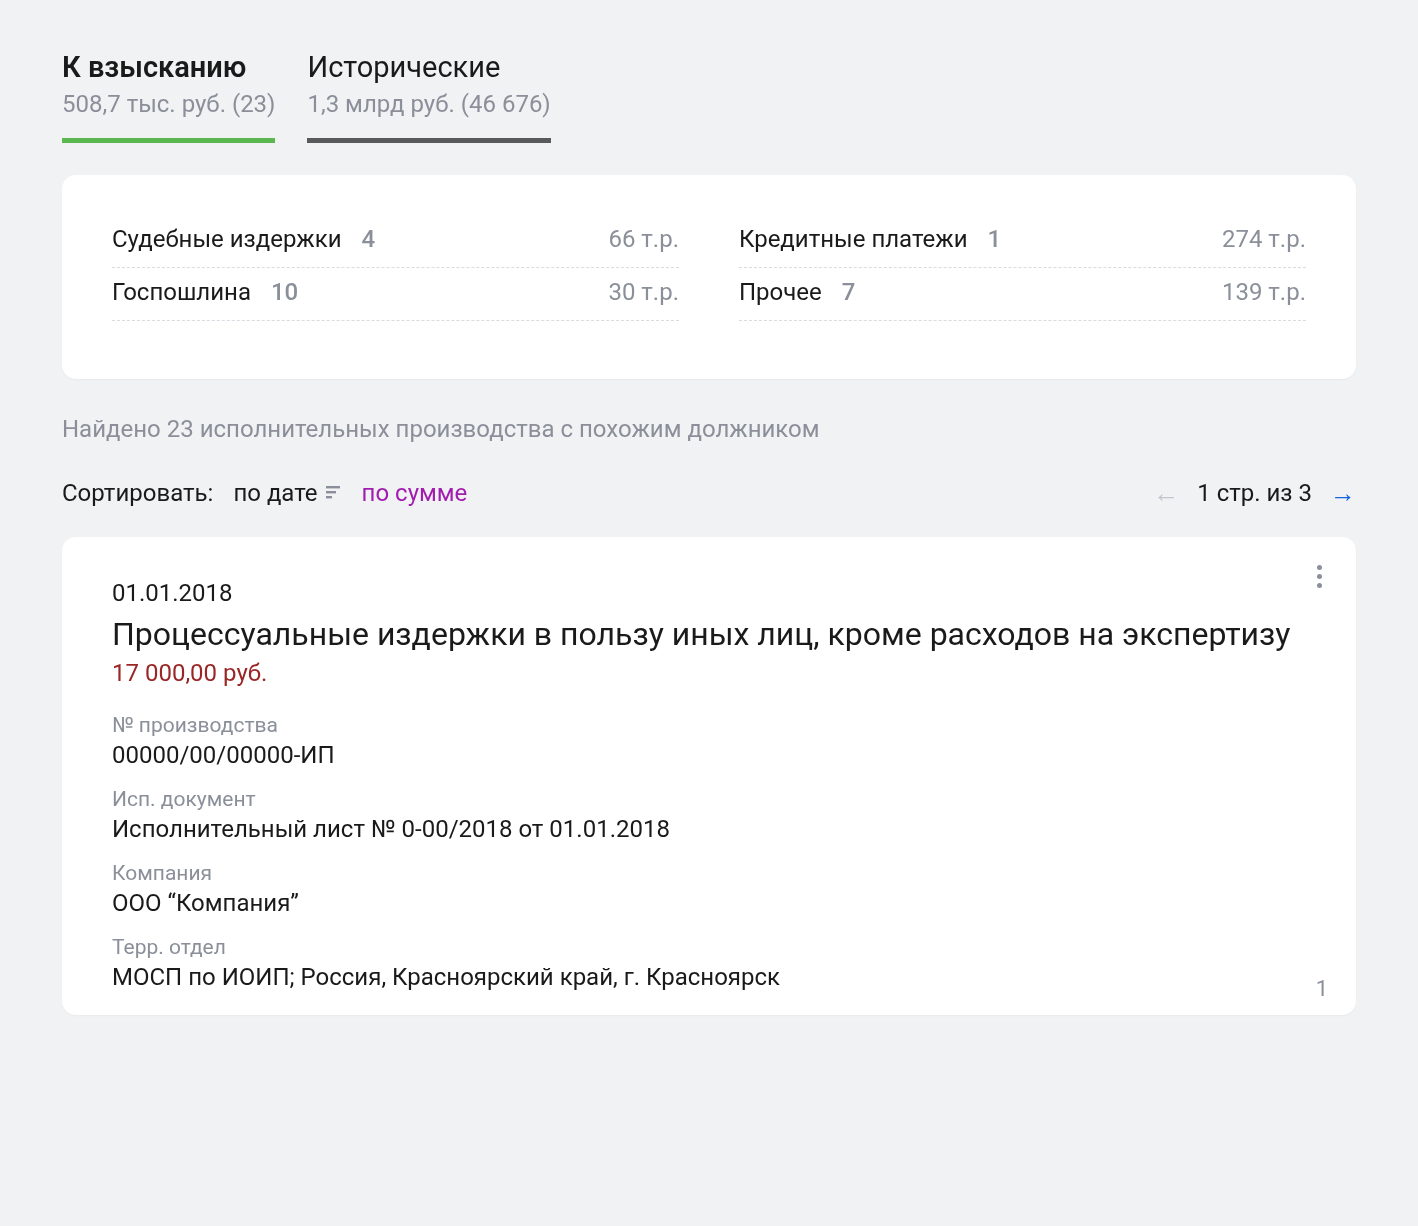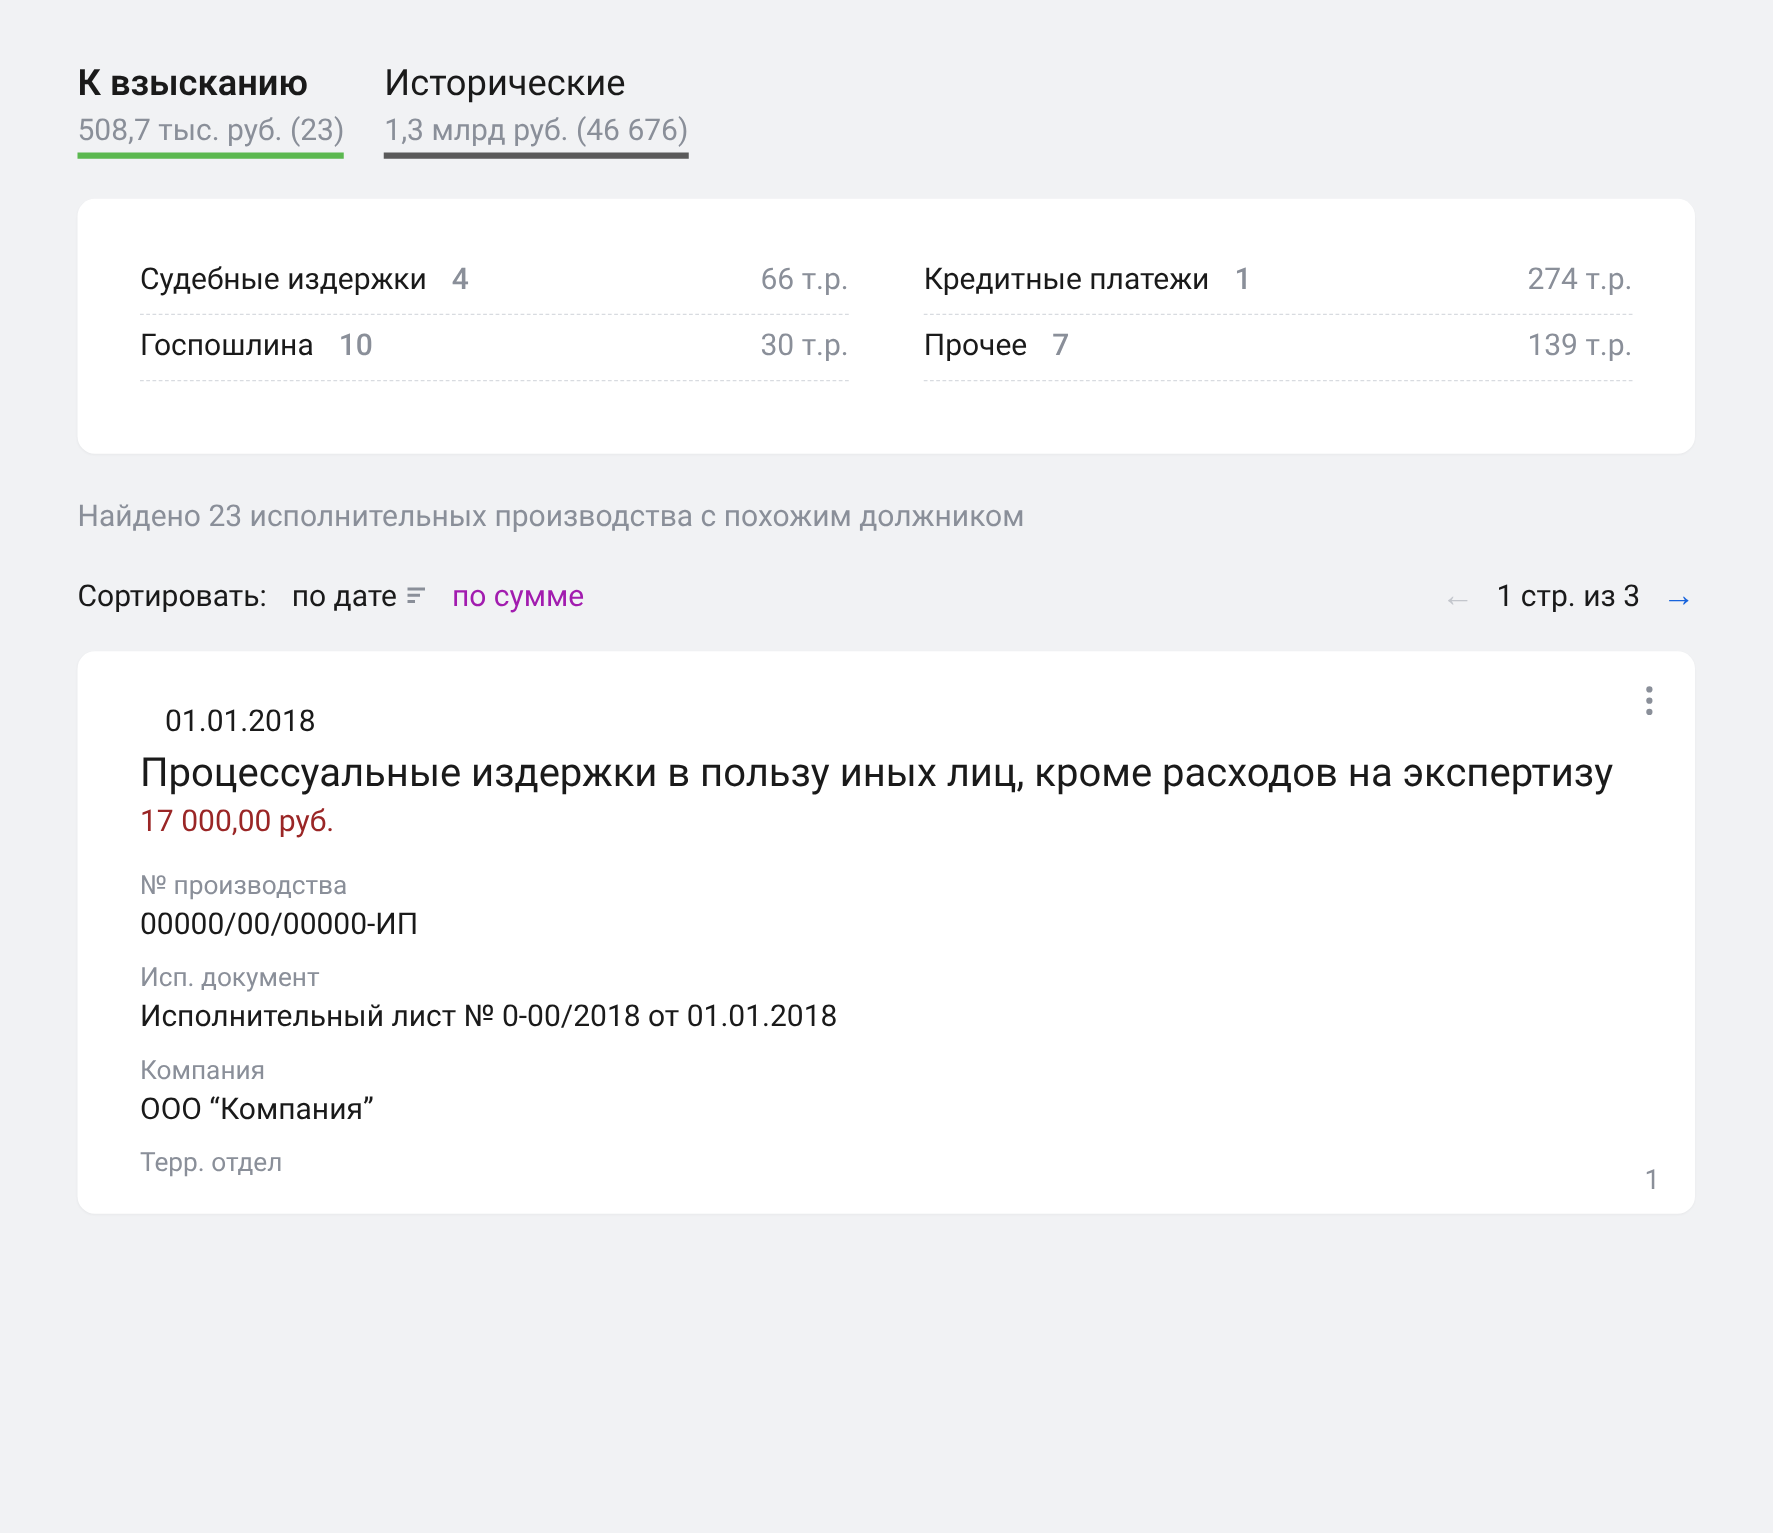--- a/index.html
+++ b/index.html
@@ -11,21 +11,21 @@
       padding: 50px 62px;
       color: #1a1a1a;
       font-size: 24px;
     }
     .tabs {
       display: flex;
       gap: 32px;
       margin-bottom: 32px;
     }
     .tab {
-      padding-bottom: 4px;
+      padding-bottom: 20px;
       border-bottom: 5px solid transparent;
       min-width: 210px;
       cursor: pointer;
     }
     .tab.active {
       border-bottom-color: #5bb84f;
     }
     .tab.inactive {
       border-bottom-color: #5a5a5a;
     }
@@ -129,21 +129,20 @@
     .kebab span {
       width: 5px;
       height: 5px;
       border-radius: 50%;
       background: #8a8f99;
     }
     .rec-date {
       font-size: 24px;
       color: #1a1a1a;
       margin-bottom: 8px;
-      margin-left: 20px;
     }
     .rec-title {
       font-size: 32px;
       color: #1a1a1a;
       margin-bottom: 6px;
     }
     .rec-amount {
       font-size: 24px;
       color: #9a2626;
       margin-bottom: 26px;
@@ -255,15 +254,16 @@
   <div class="field-label">№ производства</div>
   <div class="field-value">00000/00/00000-ИП</div>
 
   <div class="field-label">Исп. документ</div>
   <div class="field-value">Исполнительный лист № 0-00/2018 от 01.01.2018</div>
 
   <div class="field-label">Компания</div>
   <div class="field-value">ООО “Компания”</div>
 
   <div class="field-label">Терр. отдел</div>
+  <div class="field-value">МОСП по ИОИП; Россия, Красноярский край, г. Красноярск</div>
 
   <div class="card-index">1</div>
 </div>
 
 </body></html>

